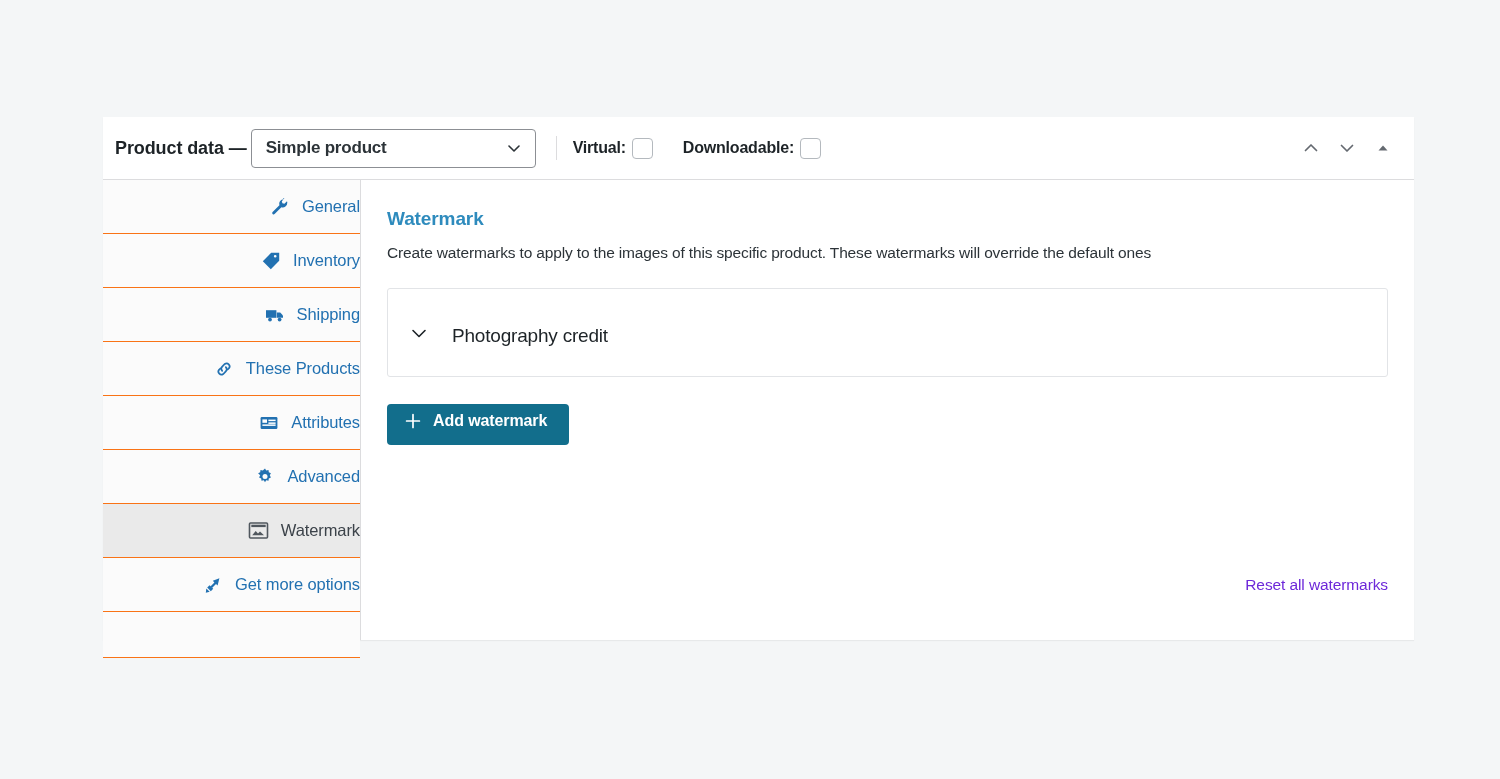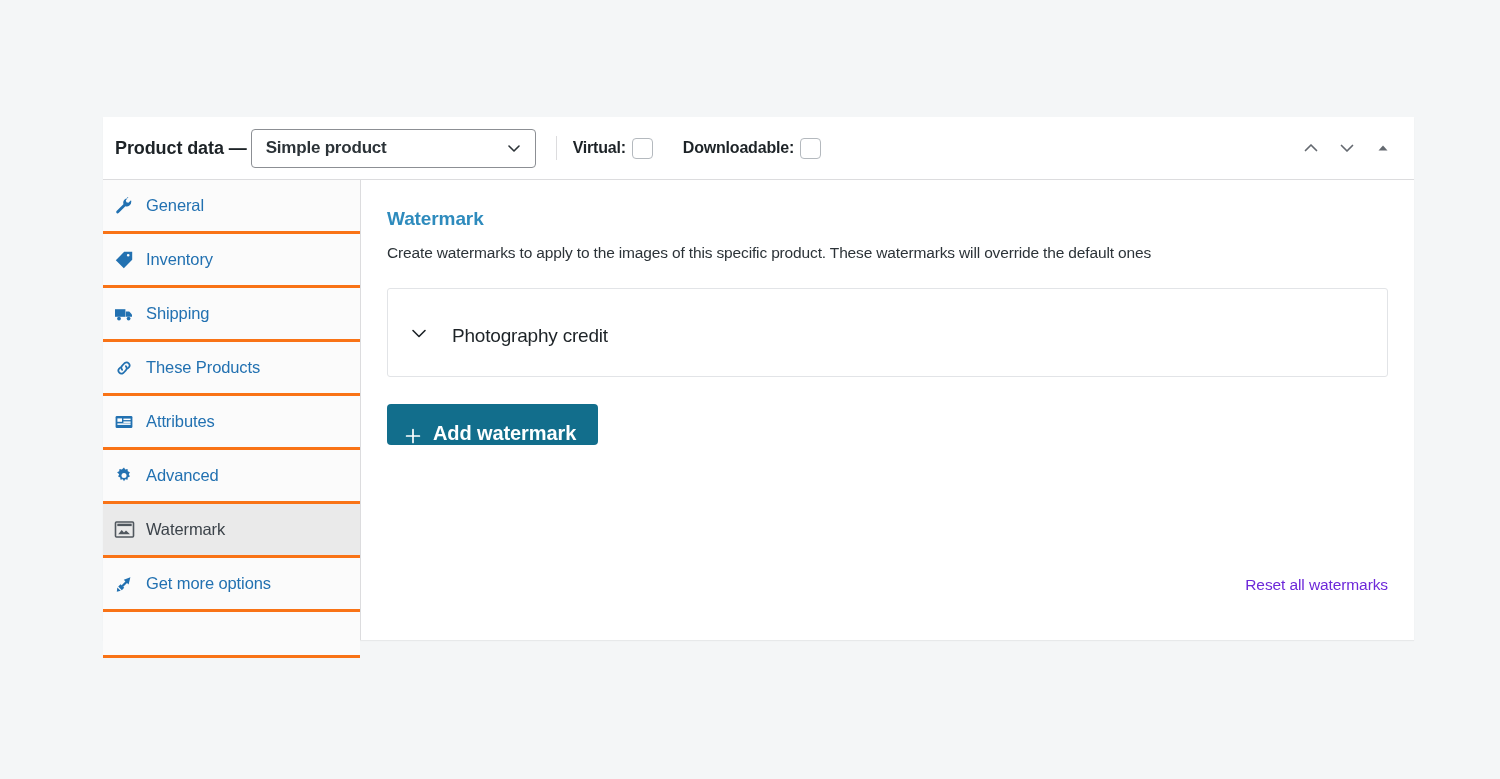--- a/index.html
+++ b/index.html
@@ -130,27 +130,28 @@
   
   .sidebar {
     width: 258px;
     min-width: 258px;
     border-right: 1px solid #dcdcde;
     background: #fbfbfb;
     box-sizing: border-box;
   }
   .side-item {
     height: 54px;
-    border-bottom: 3px solid #f97316;
+    border-bottom: 1px solid #f97316;
     display: flex;
     align-items: center;
     padding-left: 10px;
     box-sizing: border-box;
     cursor: pointer;
     background: #fbfbfb;
+    justify-content: flex-end;
   }
   .side-item.active {
     background: #eaeaea;
   }
   .side-item.filler {
     cursor: default;
     height: 46px;
   }
   .side-icon {
     width: 22px;
@@ -215,29 +216,29 @@
   .accordion .acc-title {
     font-size: 19px;
     color: #1d2327;
     letter-spacing: -0.2px;
     margin-top: 6px;
   }
 
   .add-btn {
     margin-top: 27px;
     display: inline-flex;
-    align-items: flex-end;
+    align-items: flex-start;
     height: 41px;
-    padding: 0 22px 0 17px;
+    padding: 8px 22px 0 17px;
     background: #126e8c;
     border: none;
     border-radius: 4px;
     color: #ffffff;
     font-family: "Liberation Sans", sans-serif;
-    font-size: 20px;
+    font-size: 16px;
     font-weight: bold;
     cursor: pointer;
     letter-spacing: -0.1px;
   }
   .add-btn .plus-icon {
     width: 18px;
     height: 18px;
     margin-right: 11px;
     display: flex;
     align-items: center;

